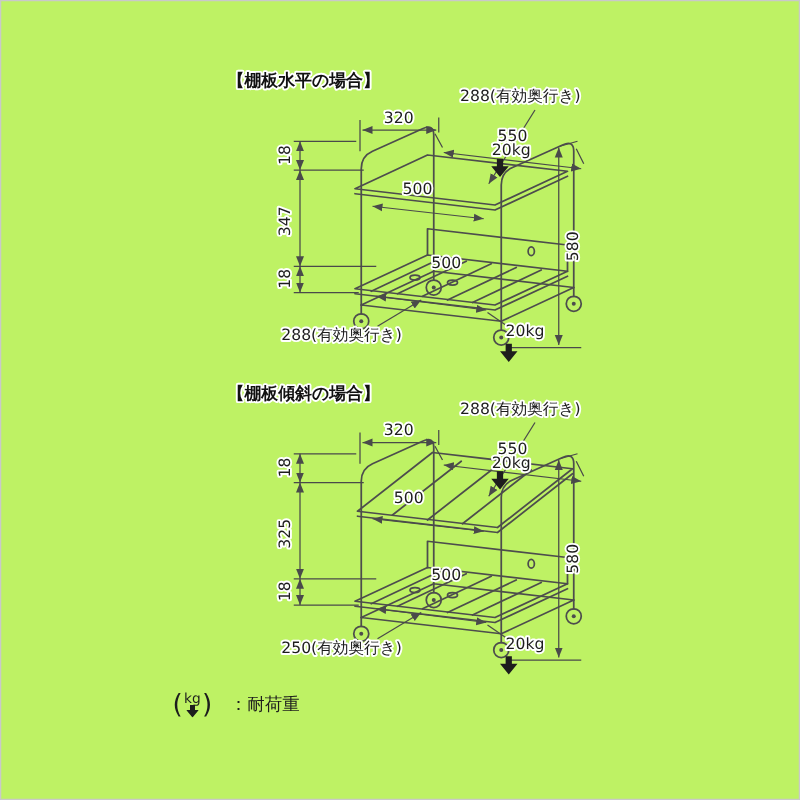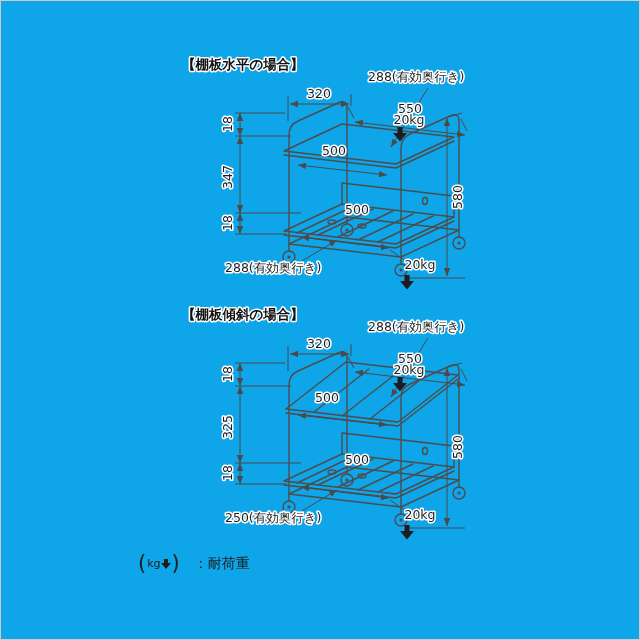--- a/index.html
+++ b/index.html
@@ -1,31 +1,31 @@
 <!DOCTYPE html>
 <html><head>
 <meta charset="utf-8">
 <style>
   html,body{margin:0;padding:0;background:#fff;}
   .canvas{
     position:relative;width:640px;height:640px;box-sizing:border-box;
-    background:#0ea5e9;border:1px solid #c9c9c9;
+    background:#bef264;border:1px solid #c9c9c9;
     font-family:"DejaVu Sans",sans-serif;overflow:hidden;
   }
   svg{display:block;}
   .fr path,.fr circle,.fr ellipse{fill:none;stroke:#4d4d4d;stroke-width:1.4;stroke-linecap:round;stroke-linejoin:round;}
   .fr .dot{fill:#4d4d4d;stroke:none;}
   .dim line,.dim path{fill:none;stroke:#4a4a4a;stroke-width:1;}
   .dim .thick{fill:#1d1d1d;stroke:none;}
   text.lbl{font-size:12.5px;fill:#1d1d1d;paint-order:stroke;stroke:#ffffff;stroke-width:3px;stroke-linejoin:round;}
   text.ttl{font-size:13.5px;font-weight:bold;fill:#111111;paint-order:stroke;stroke:#ffffff;stroke-width:3px;stroke-linejoin:round;}
   .footer-item{position:absolute;color:#1d1d1d;}
   .legend{display:flex;align-items:center;font-size:14px;}
   .legend .paren{font-size:21px;font-weight:400;line-height:1;}
-  .kg-stack{display:inline-flex;flex-direction:row;align-items:center;line-height:1;margin:0 1px;justify-content:flex-end;}
+  .kg-stack{display:inline-flex;flex-direction:column;align-items:center;line-height:1;margin:0 1px;justify-content:flex-end;}
   .kg-stack .kg{font-size:11px;}
   .legend .tail-label{font-size:14px;margin-left:14px;}
   .size-text{font-size:14px;letter-spacing:0.5px;}
 </style>
 </head>
 <body>
 
 <div class="canvas">
 
   <svg width="640" height="640" viewBox="0 0 640 640">

